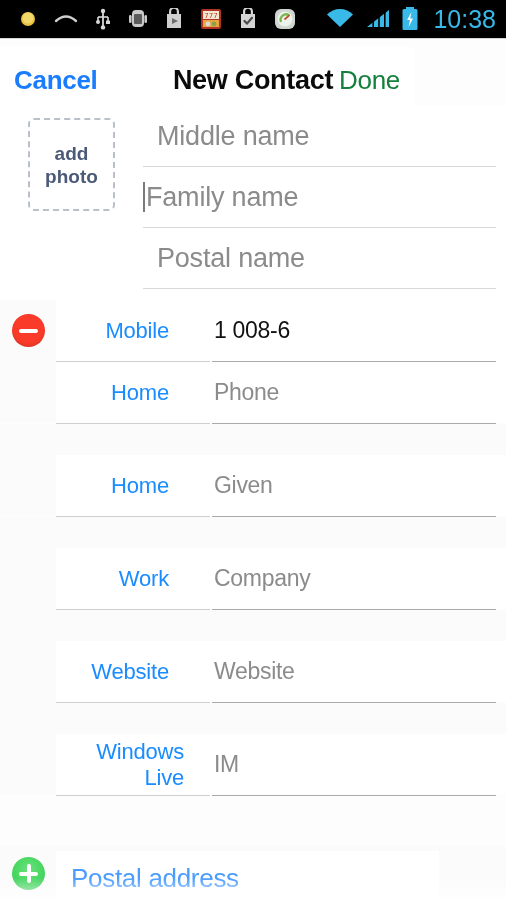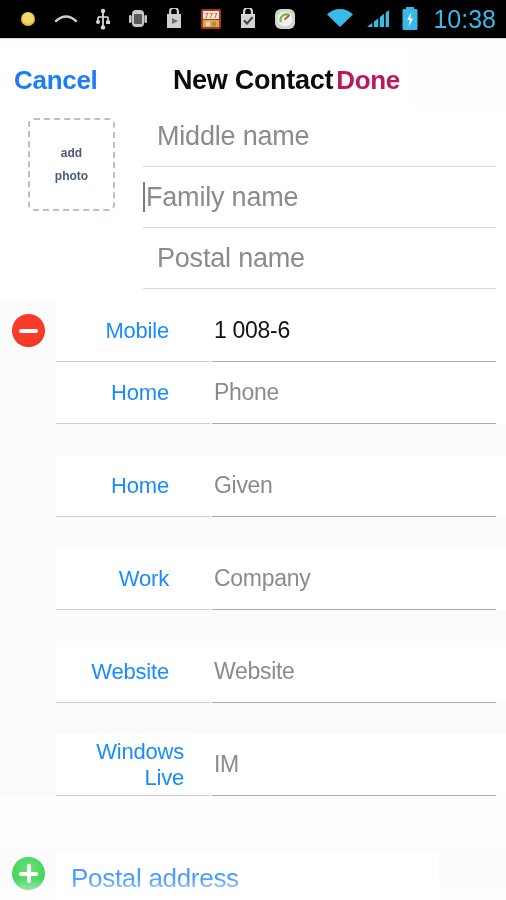--- a/index.html
+++ b/index.html
@@ -33,37 +33,37 @@
   }
   .nav-cancel {
     position:absolute; left:14px; color:#1a7cff; font-size:26px; font-weight:bold;
     letter-spacing:-0.3px; cursor:pointer;
   }
   .nav-title {
     position:absolute; left:0; width:506px; text-align:center;
     color:#0b0b0b; font-size:27px; font-weight:bold; letter-spacing:-0.3px;
   }
   .nav-done {
-    position:absolute; right:14px; color:#be185d; font-size:26px; font-weight:bold;
+    position:absolute; right:14px; color:#15803d; font-size:26px; font-weight:normal;
     letter-spacing:-0.3px; cursor:pointer;text-align:center;
   }
 
   
   .name-card {
     position:absolute; left:0; top:106px; width:506px; height:194px;
     background:#ffffff;
   }
   .photo-box {
     position:absolute; left:28px; top:12px; width:87px; height:93px;
     border:2px dashed #b9c0c9; border-radius:6px;
     display:flex; flex-direction:column; align-items:center; justify-content:center;
     cursor:pointer;
   }
   .photo-box span {
-    color:#4a5a78; font-size:12px; font-weight:bold; line-height:23px; text-align:left;
+    color:#4a5a78; font-size:19px; font-weight:bold; line-height:23px; text-align:left;
   }
   .name-fields { position:absolute; left:143px; top:0; width:363px; }
   .name-row {
     position:relative; height:61px;
     display:flex; align-items:center;
     border-bottom:1px solid #d8d8d8; width:353px;
   }
   .name-row .ph {
     color:#8b8b8b; font-size:27px; font-weight:400; letter-spacing:-0.2px;
   }

